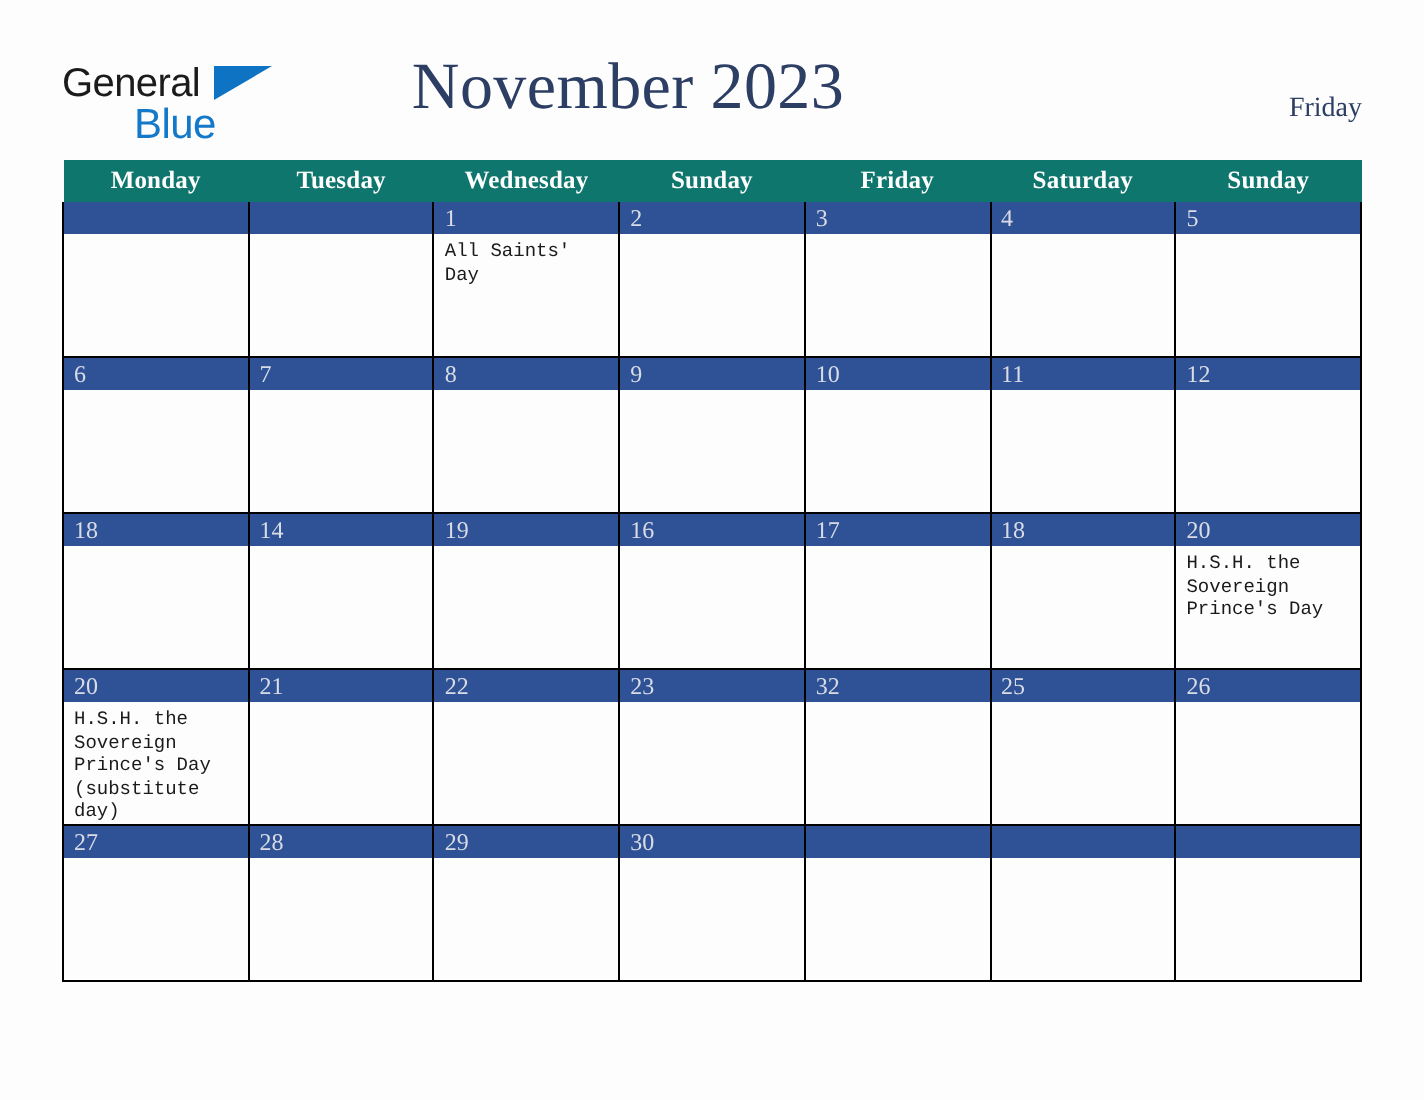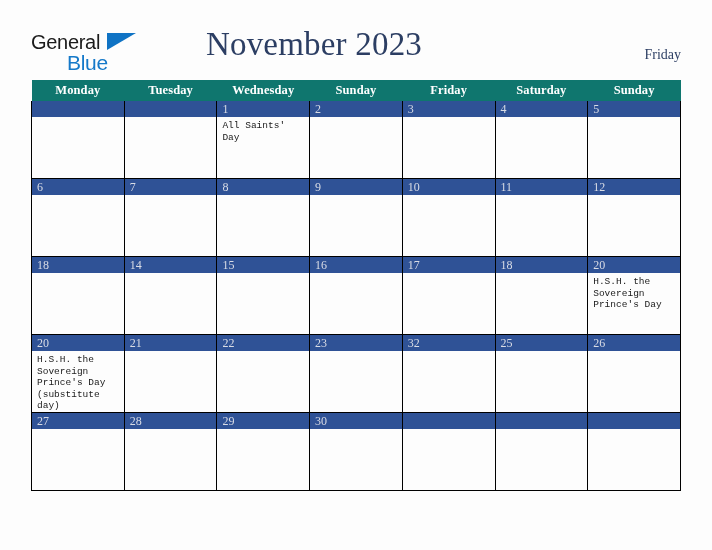--- a/index.html
+++ b/index.html
@@ -262,21 +262,21 @@
                 <span class="daynum">18</span>
               </div>
             </td>
             <td>
               <div class="daycell">
                 <span class="daynum">14</span>
               </div>
             </td>
             <td>
               <div class="daycell">
-                <span class="daynum">15</span>
+                <span class="daynum">19</span>
               </div>
             </td>
             <td>
               <div class="daycell">
                 <span class="daynum">16</span>
               </div>
             </td>
             <td>
               <div class="daycell">
                 <span class="daynum">17</span>

